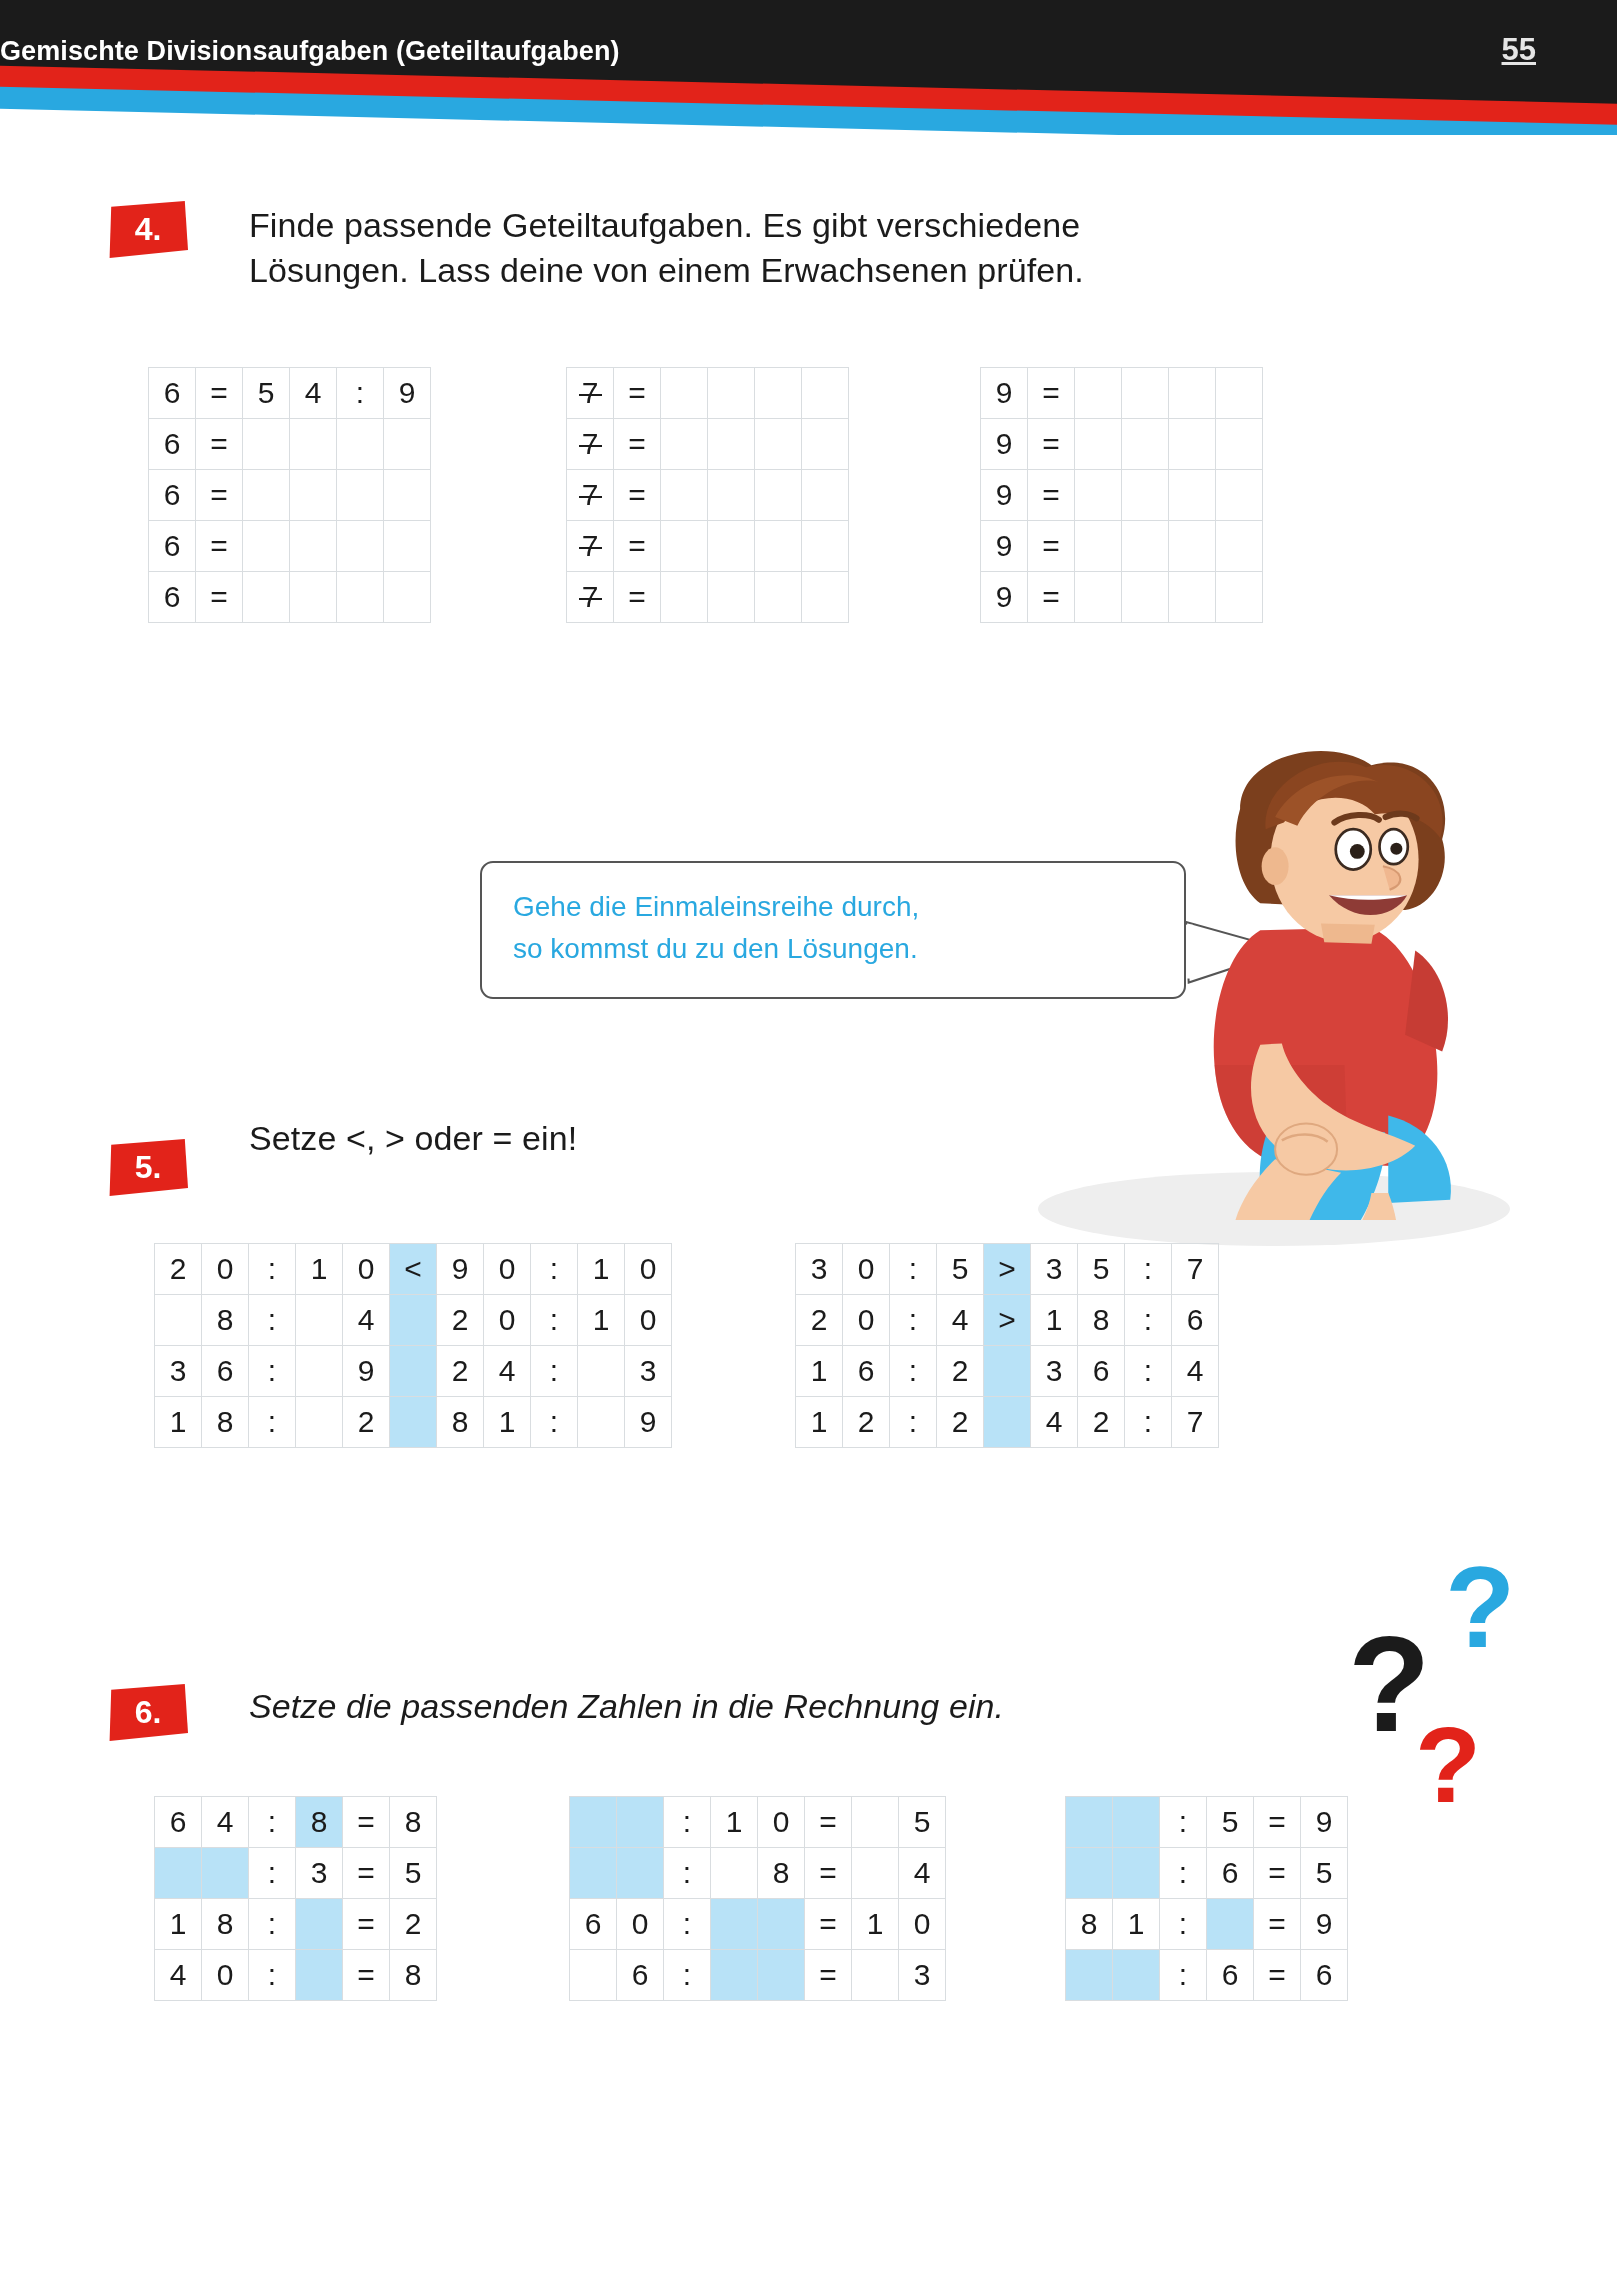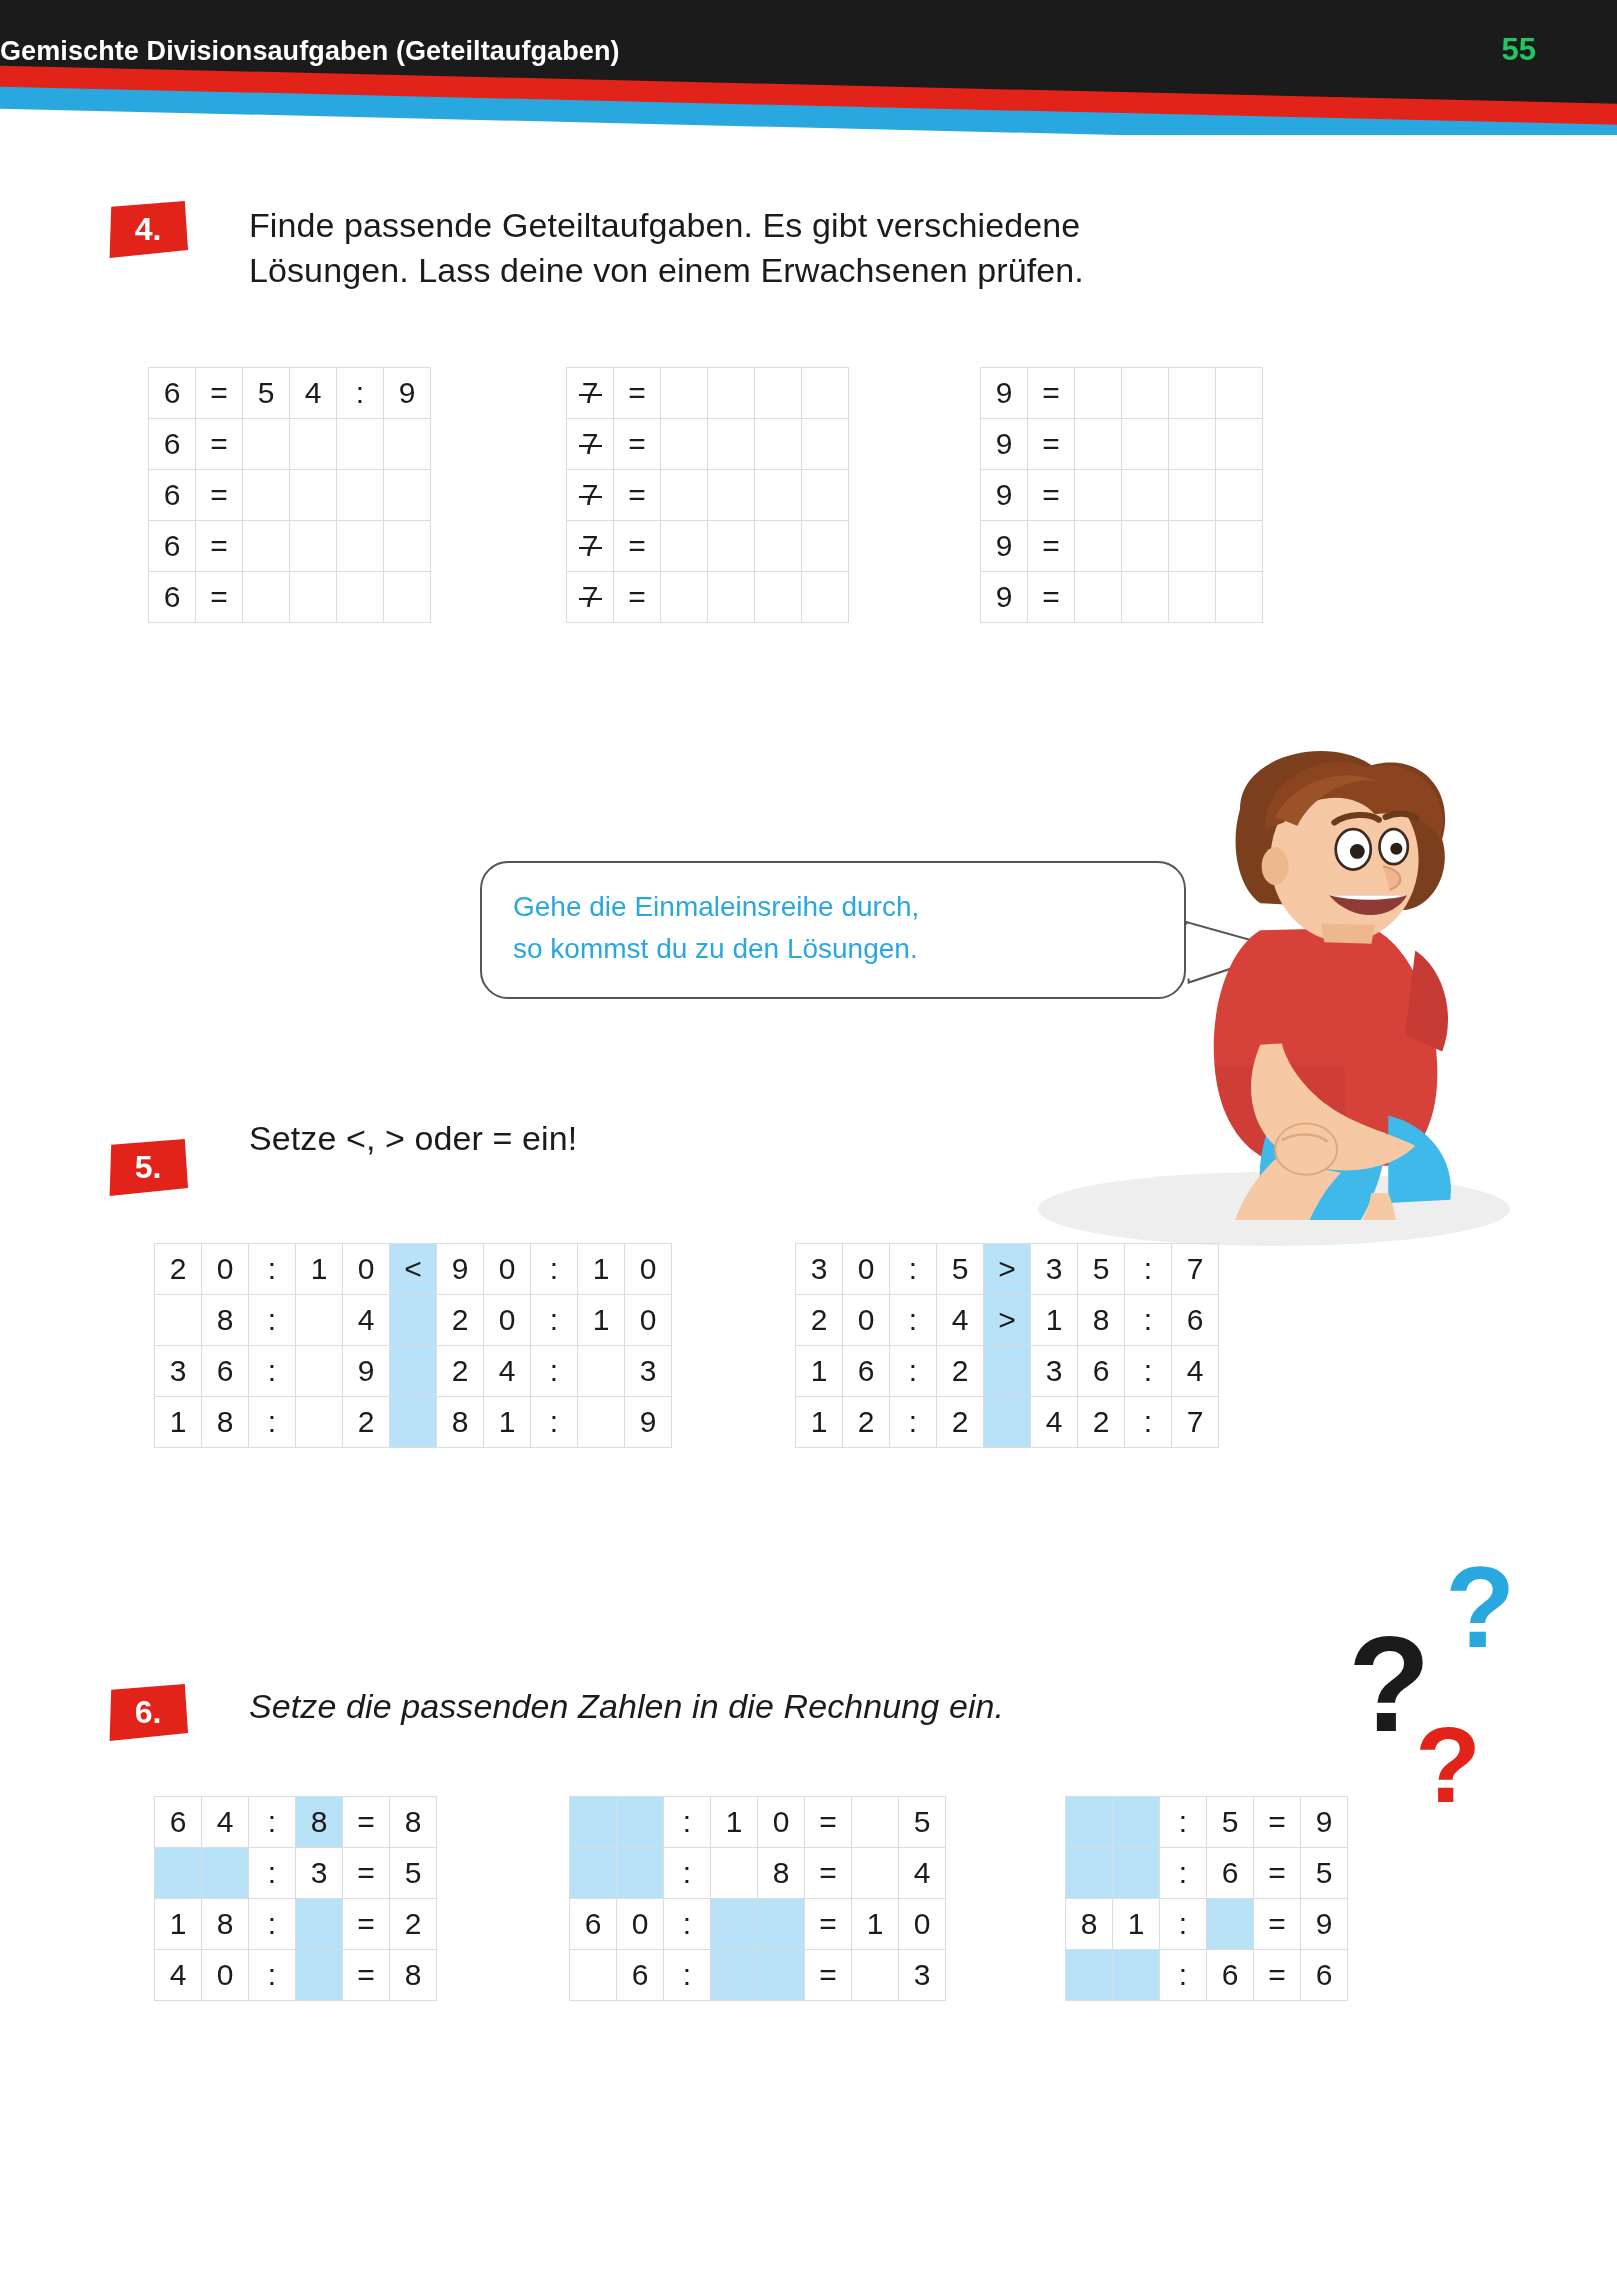--- a/index.html
+++ b/index.html
@@ -32,23 +32,24 @@
     text-align: left;
     color: #ffffff;
     font-size: 27px;
     font-weight: bold;
     letter-spacing: 0.1px;
   }
   .header-page {
     position: absolute;
     top: 32px;
     right: 81px;
-    color: #22c55e;
+    color: #e5e5e5;
     font-size: 31px;
     font-weight: bold;
+    text-decoration: underline;
   }
   
   .bar-red {
     position: absolute;
     top: 65px;
     left: -27px;
     width: 1684px;
     height: 28px;
     background: #e2231a;
     transform: rotate(1.35deg);
@@ -133,21 +134,21 @@
     top: 52%;
     width: 23px;
     height: 2px;
     background: #1b1b1b;
   }
 
   
   .bubble {
     position: absolute;
     border: 2px solid #555;
-    border-radius: 28px;
+    border-radius: 13px;
     background: #ffffff;
     color: #29a8e0;
     font-size: 28px;
     line-height: 1.5;
     padding: 23px 31px 27px 31px;
   }
 
   
   .boy { position: absolute; }
 

